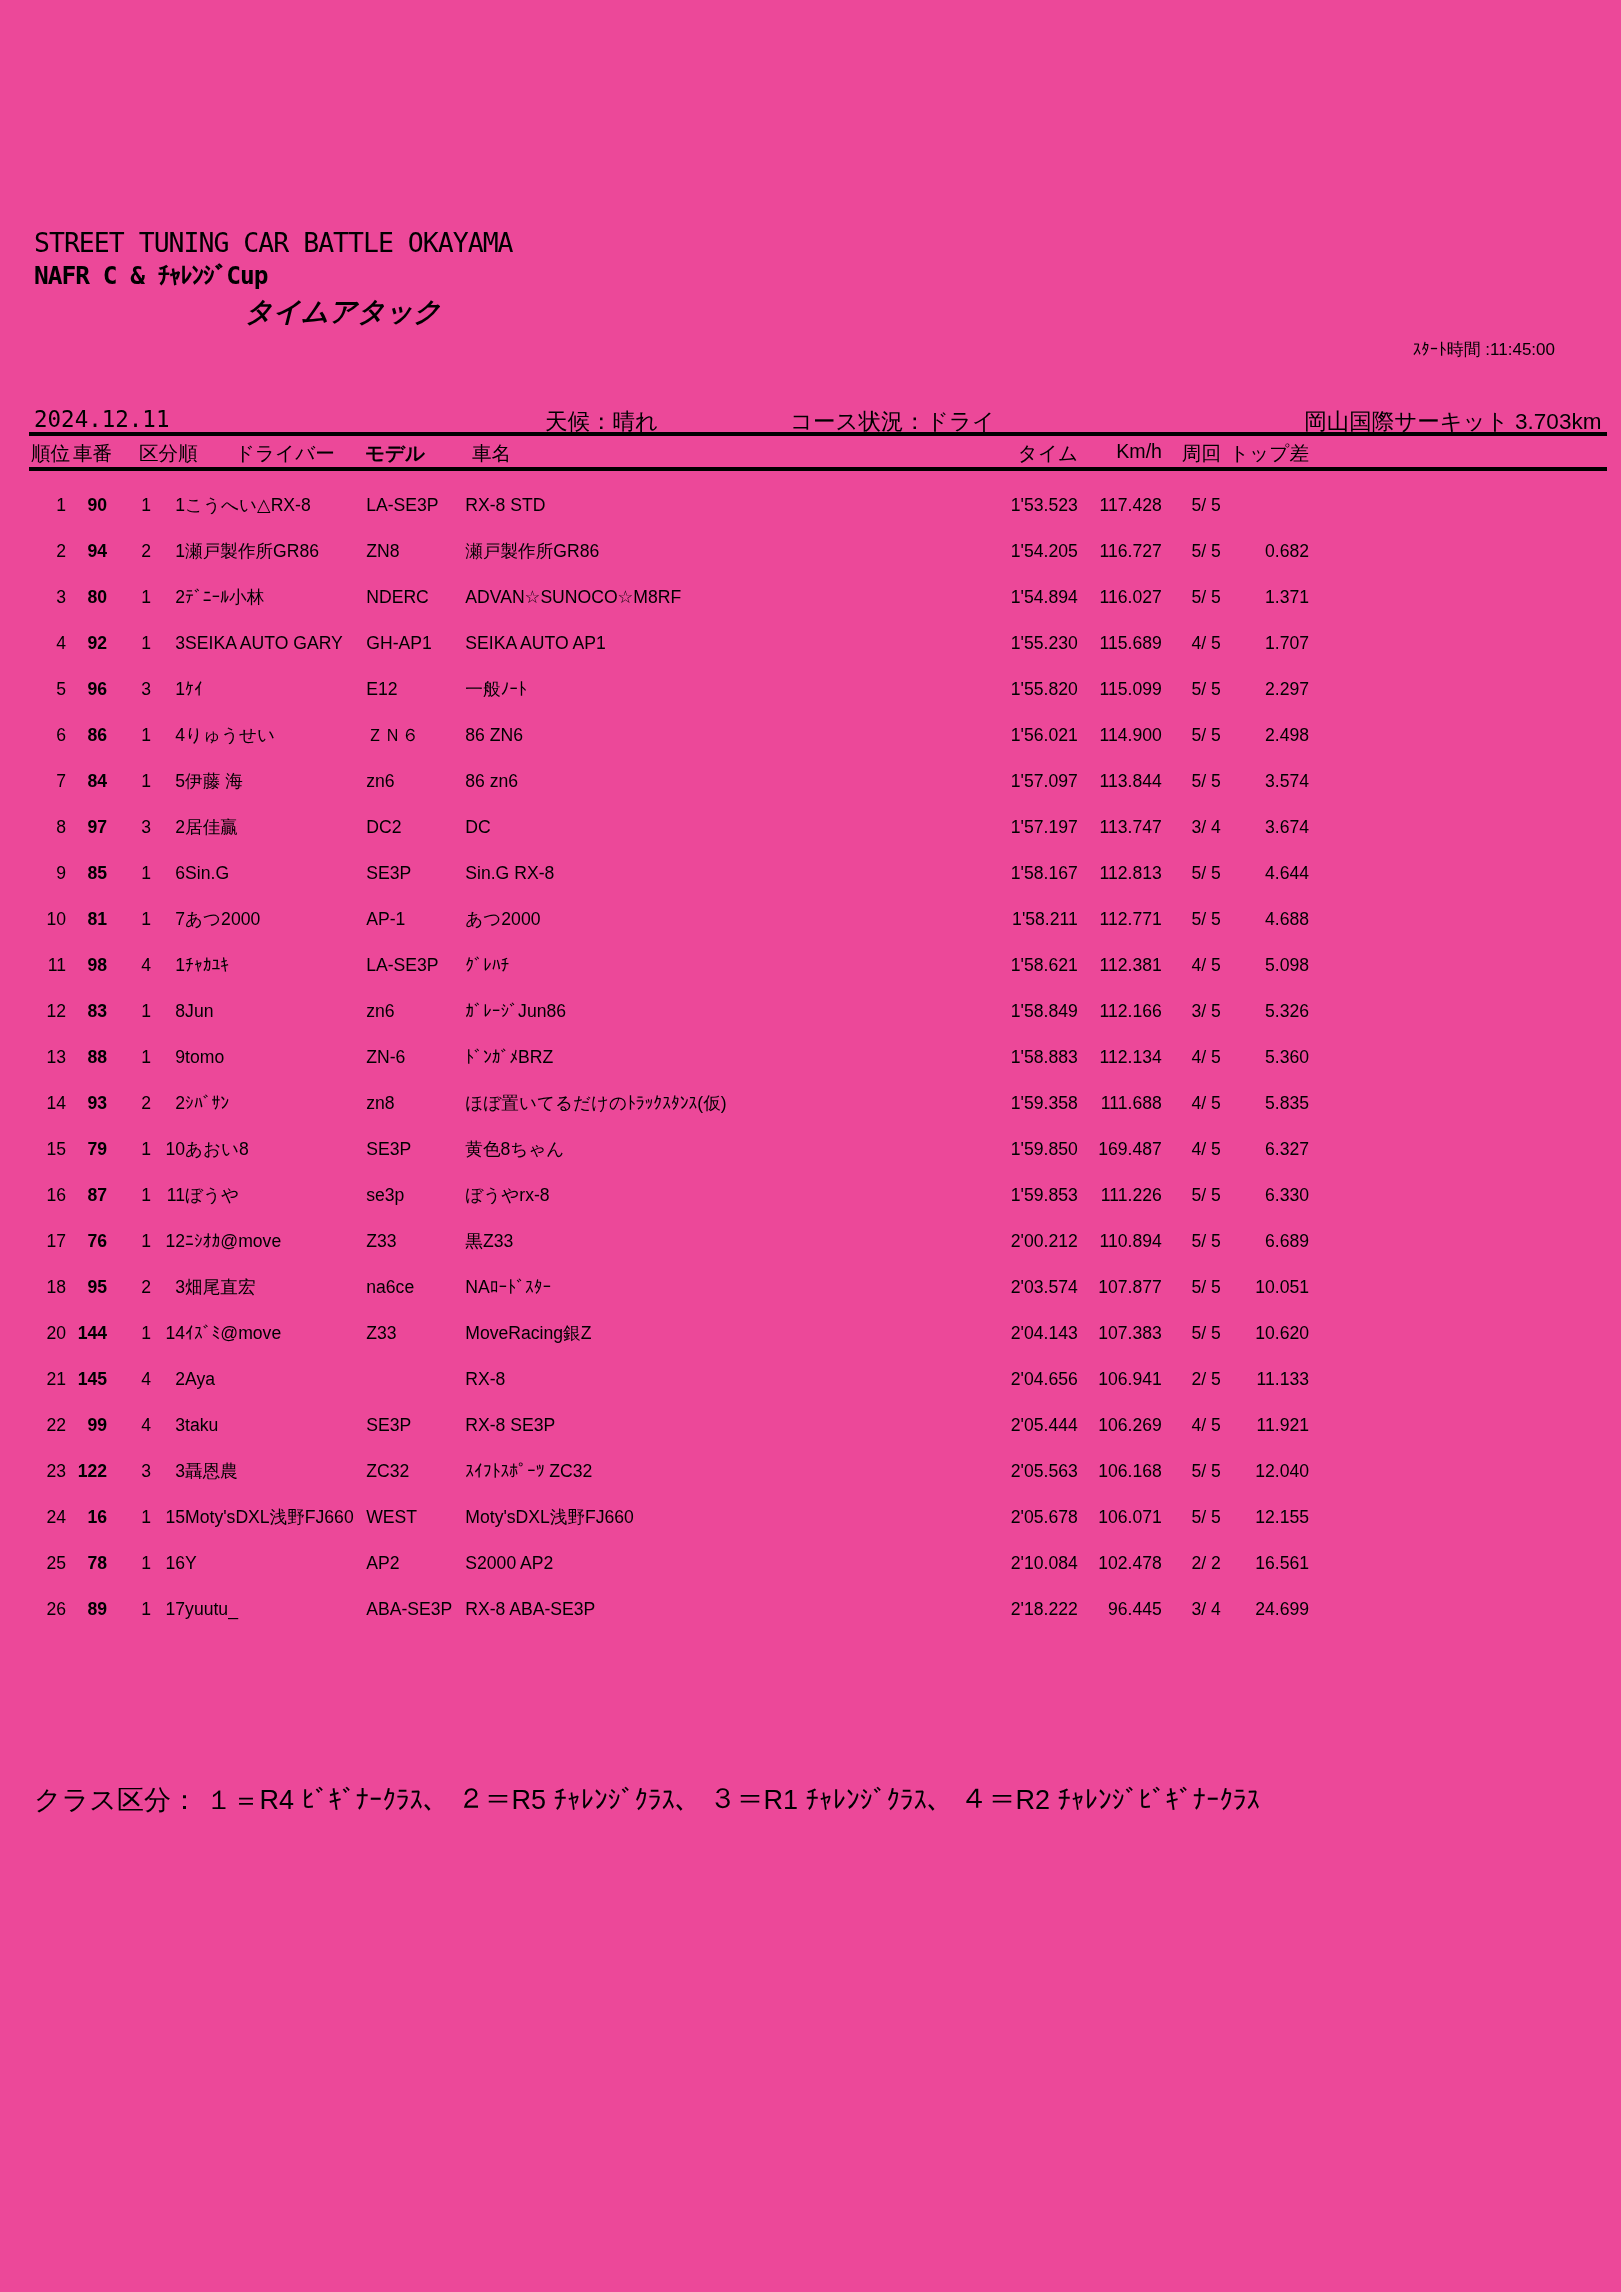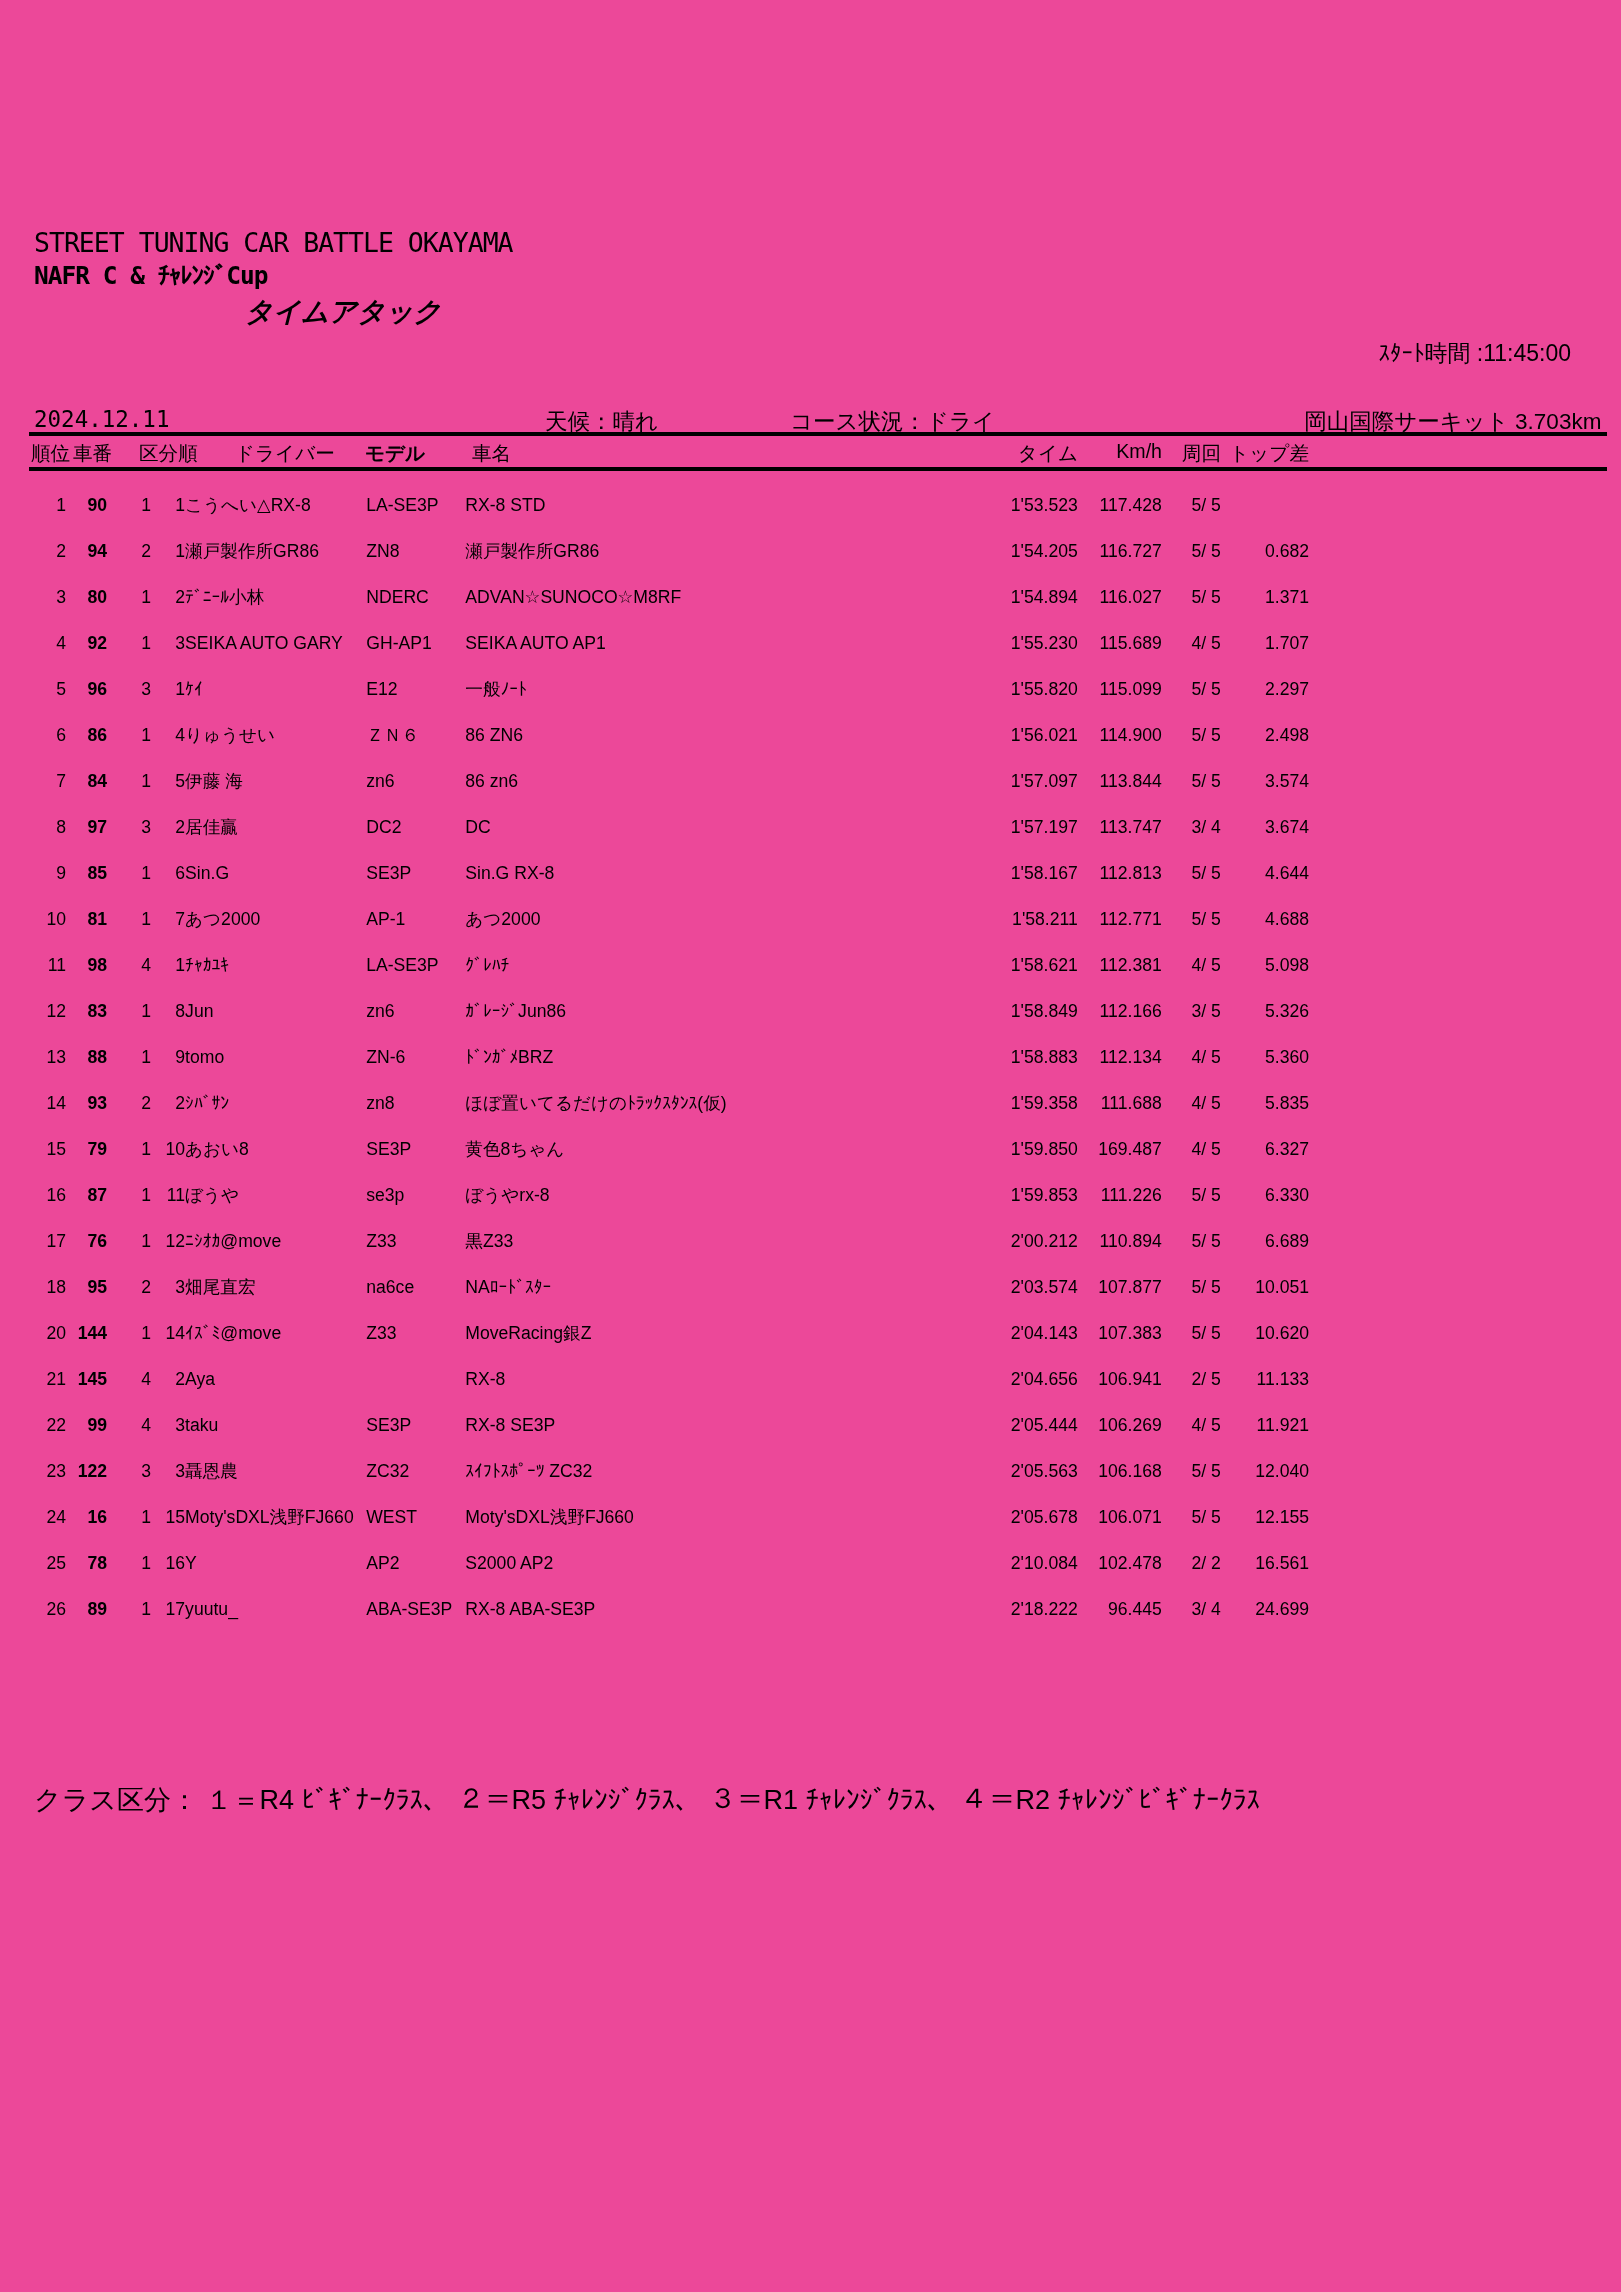--- a/index.html
+++ b/index.html
@@ -20,22 +20,22 @@
   }
   .subtitle {
     position:absolute; left:34px; top:261px;
     font-size:24.5px; font-weight:bold; letter-spacing:-1px;
   }
   .session {
     position:absolute; left:245px; top:294px;
     font-size:27.4px; font-weight:bold; font-style:italic;text-align:center;
   }
   .start-time {
-    position:absolute; right:50px; top:338px;
-    font-size:23px;
+    position:absolute; right:66px; top:338px;
+    font-size:17px;
     margin-left:8px;
   }
   .info-row { position:absolute; left:0; top:406px; width:100%; height:27.4px; font-size:22.5px; }
   .info-date    { position:absolute; left:34px; }
   .info-weather { position:absolute; left:545px; }
   .info-course  { position:absolute; left:790px; }
   .info-circuit { position:absolute; right:19.6px; }
 
   .rule { position:absolute; left:29px; width:1578px; height:3.9px; background:#000; }
   .rule-1 { top:432px; }

